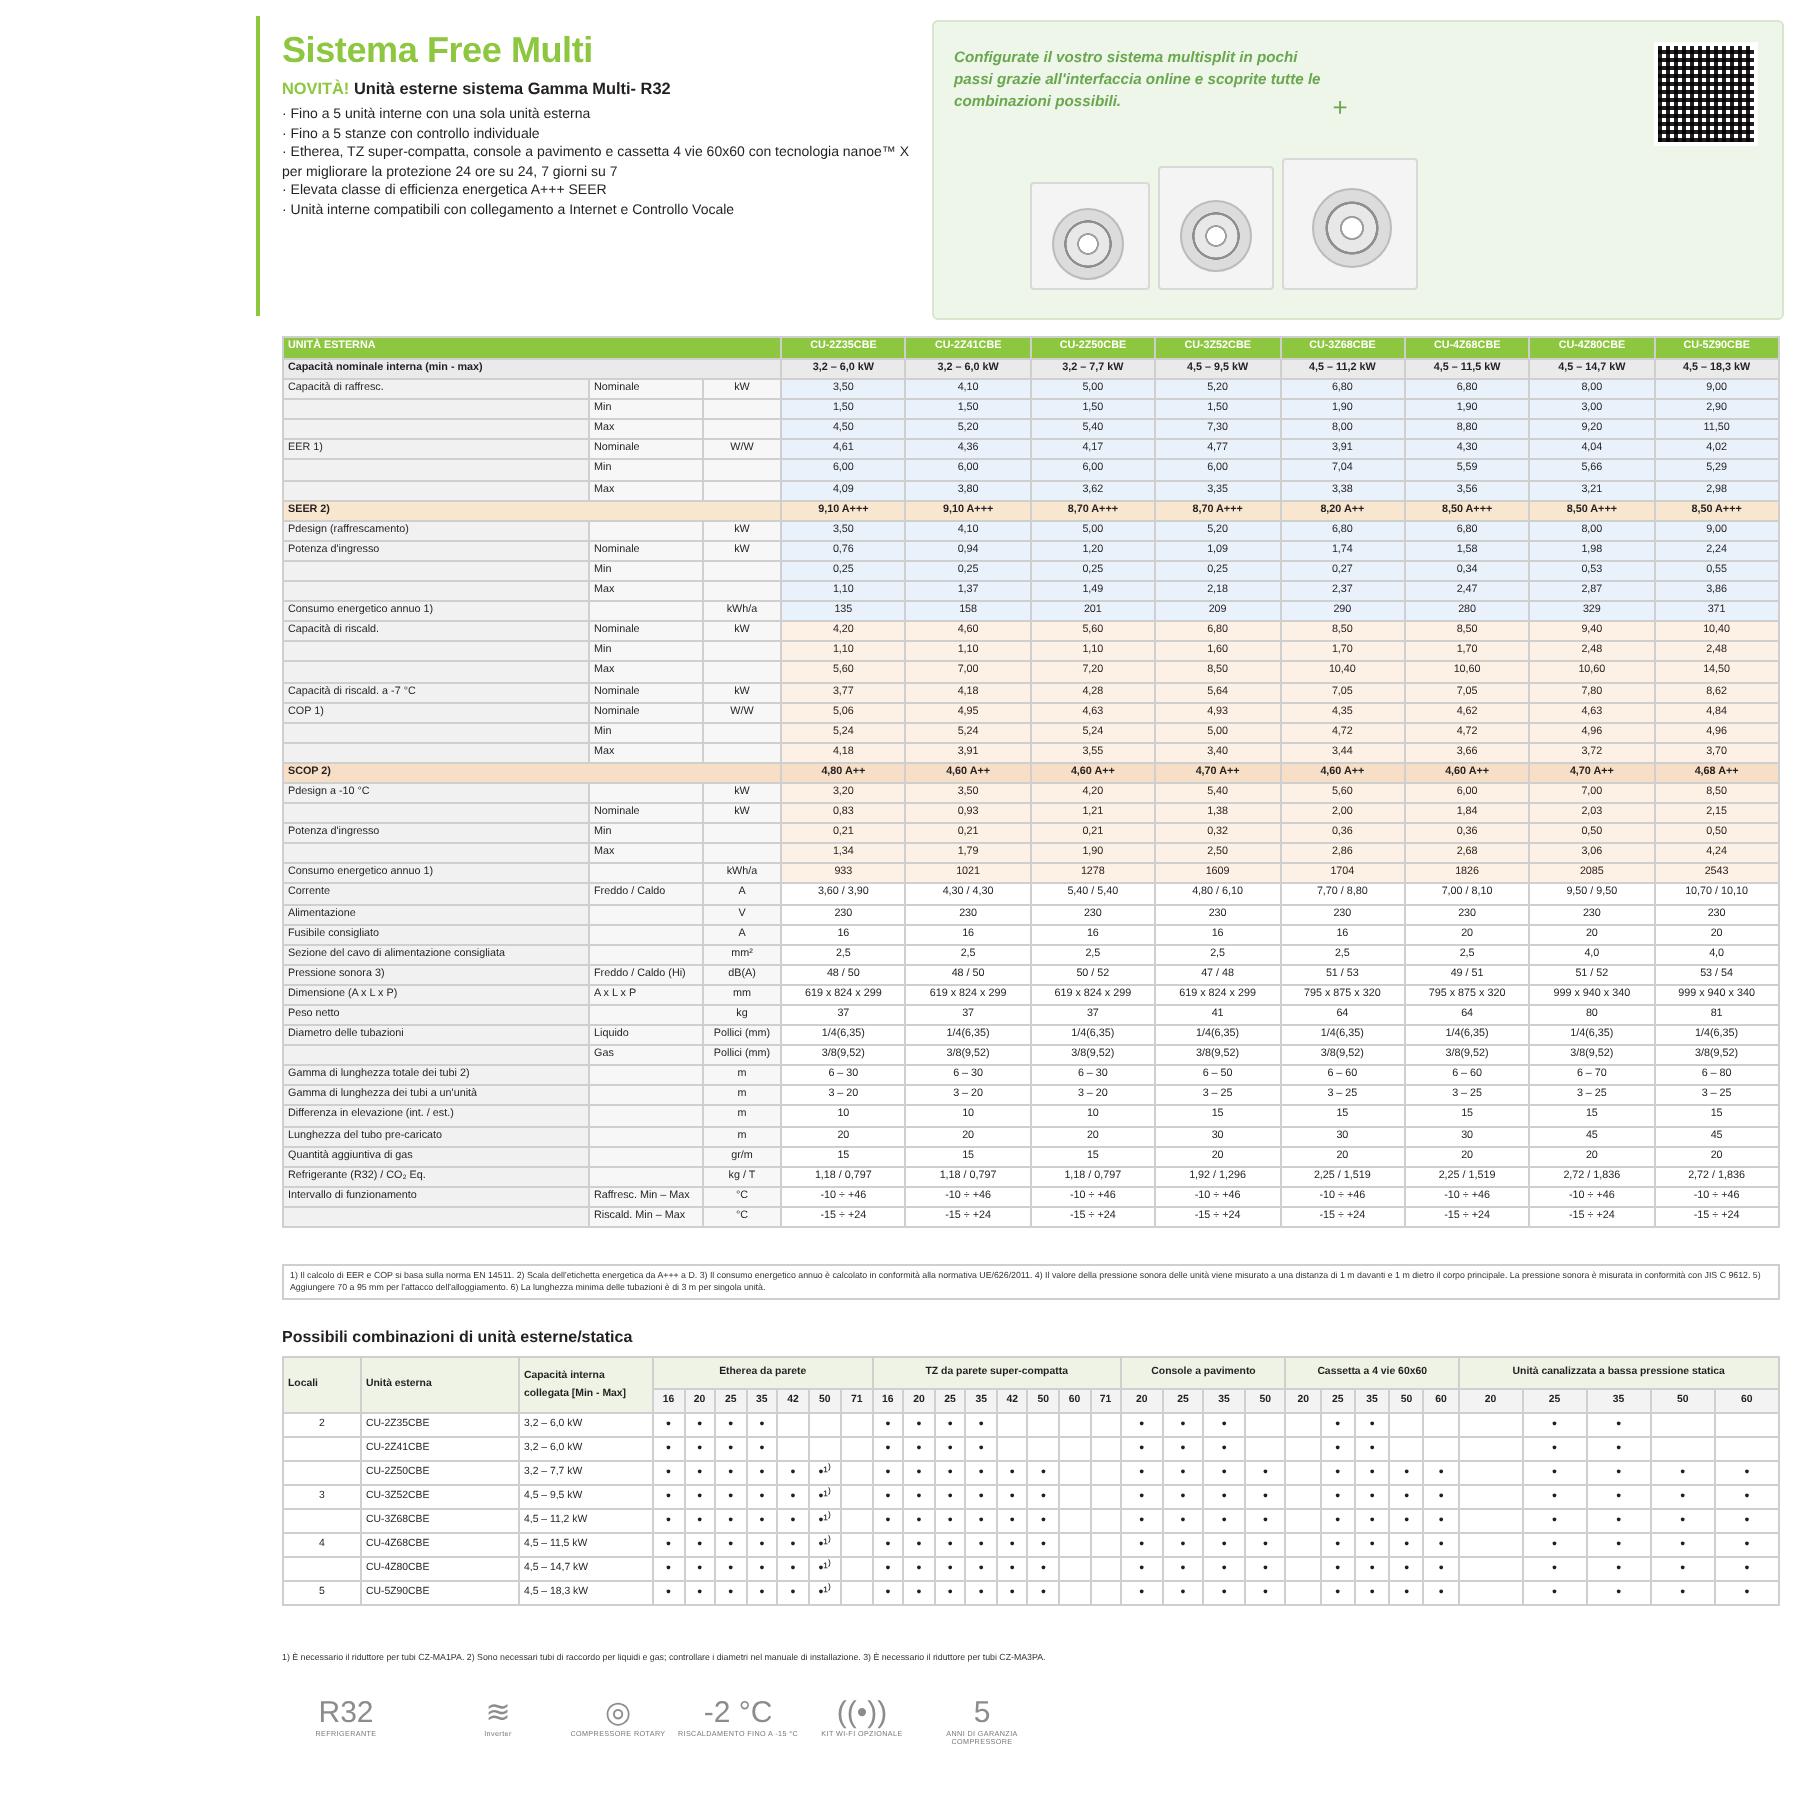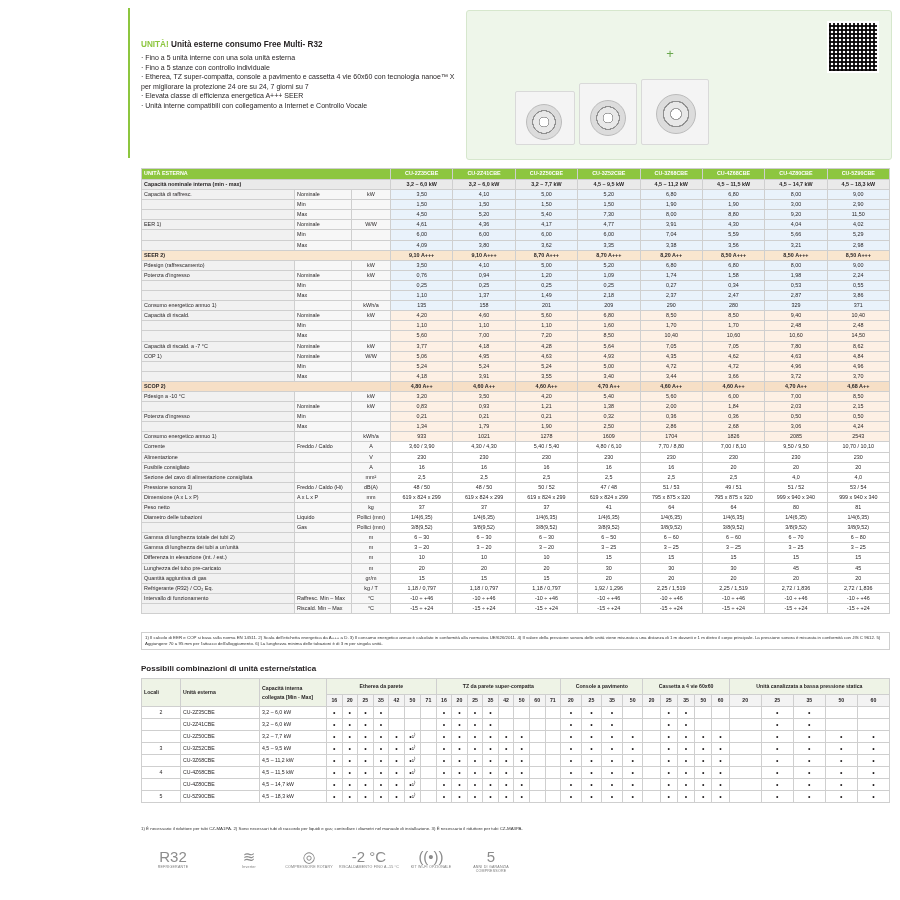--- a/index.html
+++ b/index.html
@@ -84,33 +84,35 @@
 </style>
 </head>
 <body>
 
 <div class="page">
 
   <div class="wm">≡</div>
   <div class="leftbar"></div>
   <div class="greenline"></div>
 
+  <div class="title">Sistema Free Multi</div>
   <div class="subtitle">
-    <span class="novita">UNITÀ!</span>
-    <span>Unità esterne consumo Free Multi- R32</span>
+    <span class="novita">NOVITÀ!</span>
+    <span>Unità esterne sistema Gamma Multi- R32</span>
   </div>
   <div class="bullets">
     <div>· Fino a 5 unità interne con una sola unità esterna</div>
     <div>· Fino a 5 stanze con controllo individuale</div>
     <div class="wrap">· Etherea, TZ super-compatta, console a pavimento e cassetta 4 vie 60x60 con tecnologia nanoe™ X per migliorare la protezione 24 ore su 24, 7 giorni su 7</div>
     <div>· Elevata classe di efficienza energetica A+++ SEER</div>
     <div class="wrap">· Unità interne compatibili con collegamento a Internet e Controllo Vocale</div>
   </div>
 
   <div class="promo">
+    <div class="promo-text">Configurate il vostro sistema multisplit in pochi passi grazie all'interfaccia online e scoprite tutte le combinazioni possibili.</div>
     <div class="plus">+</div>
     <div class="qr"></div>
     <div class="units">
       <div class="unitbox u1">
           <div class="fan f1"></div>
         </div>
       <div class="unitbox u2">
           <div class="fan f2"></div>
         </div>
       <div class="unitbox u3">

